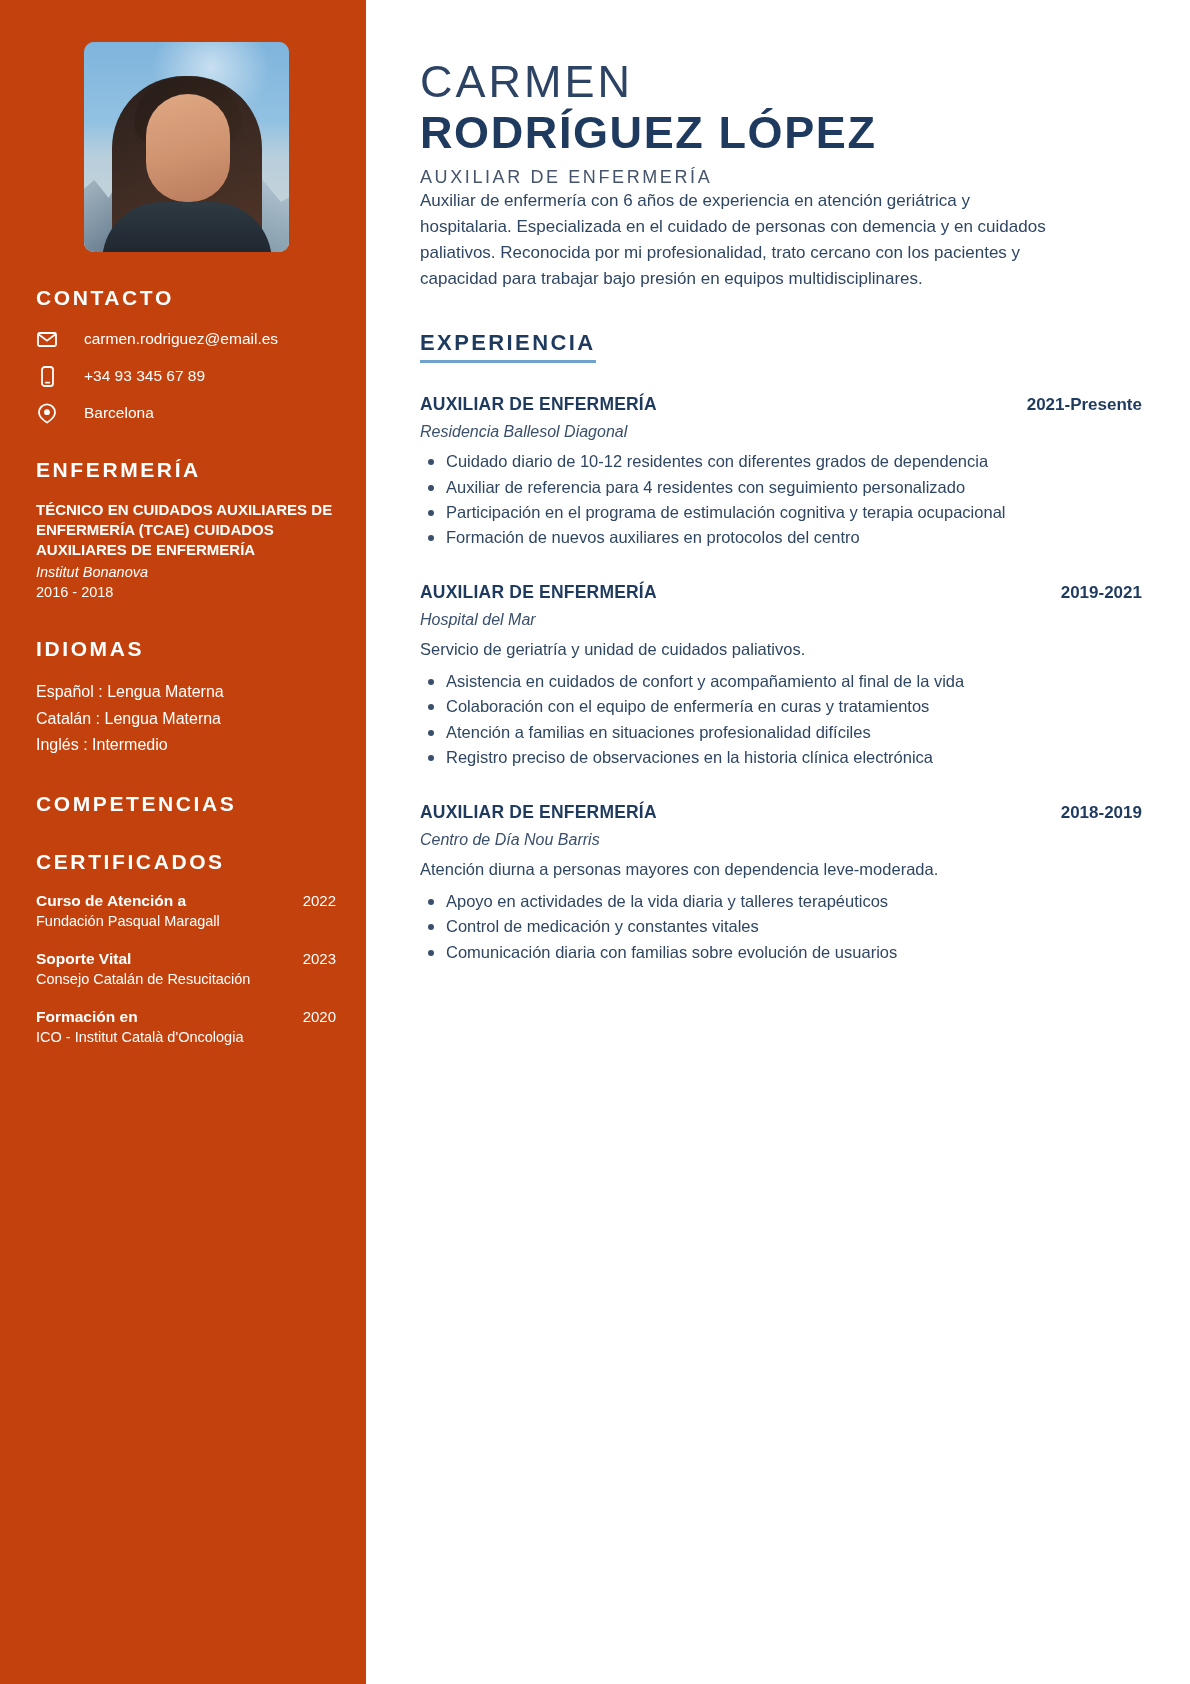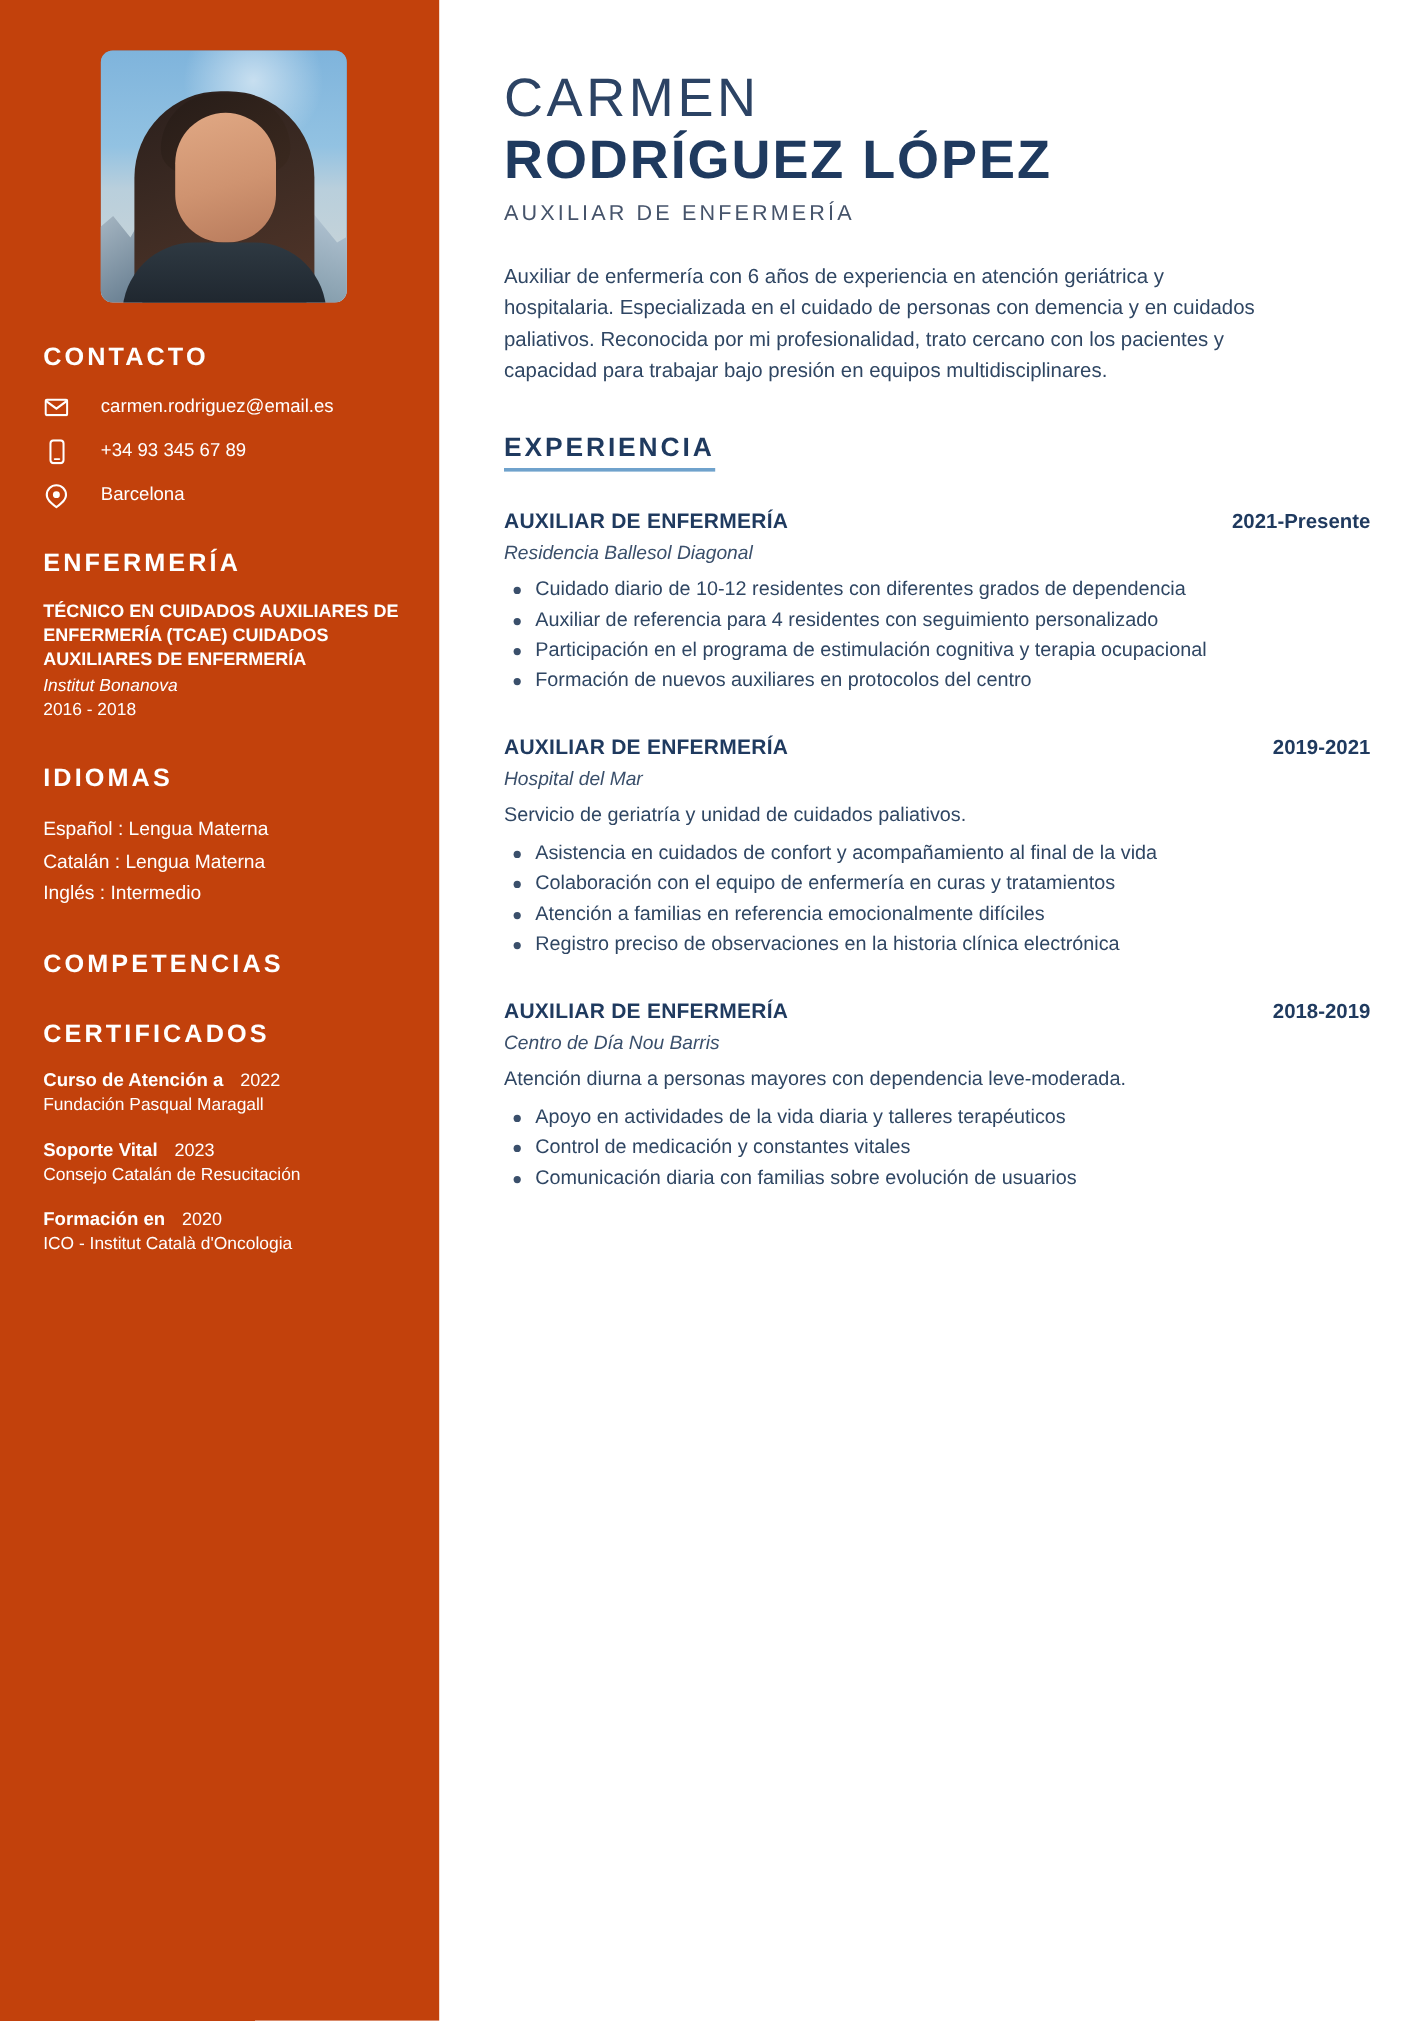--- a/index.html
+++ b/index.html
@@ -133,20 +133,21 @@
   }
 
   .lang-row {
     font-size: 16px;
     line-height: 1.65;
   }
 
   .cert-item { margin-bottom: 18px; }
   .cert-head {
     display: flex;
+    justify-content: space-between;
     align-items: baseline;
     gap: 14px;
   }
   .cert-name {
     font-size: 15.5px;
     font-weight: bold;
   }
   .cert-year {
     font-size: 15px;
     white-space: nowrap;
@@ -183,21 +184,20 @@
     font-size: 18px;
     letter-spacing: 2.6px;
     color: #46546b;
     margin-top: 10px;
   }
 
   .summary {
     font-size: 17px;
     line-height: 1.53;
     color: #2f4663;
-    margin-top: 30px;
     max-width: 640px;
   }
 
   h2.main-title {
     font-size: 22px;
     font-weight: bold;
     letter-spacing: 2.4px;
     color: #1f3a5f;
     margin-top: 38px;
     margin-bottom: 6px;
@@ -398,21 +398,21 @@
     <section class="exp-item">
       <div class="exp-head">
         <span class="exp-role">AUXILIAR DE ENFERMERÍA</span>
         <span class="exp-dates">2019-2021</span>
       </div>
       <div class="exp-company">Hospital del Mar</div>
       <div class="exp-desc">Servicio de geriatría y unidad de cuidados paliativos.</div>
       <ul class="exp-bullets">
         <li>Asistencia en cuidados de confort y acompañamiento al final de la vida</li>
         <li>Colaboración con el equipo de enfermería en curas y tratamientos</li>
-        <li>Atención a familias en referencia emocionalmente difíciles</li>
+        <li>Atención a familias en situaciones profesionalidad difíciles</li>
         <li>Registro preciso de observaciones en la historia clínica electrónica</li>
       </ul>
     </section>
 
     
     <section class="exp-item">
       <div class="exp-head">
         <span class="exp-role">AUXILIAR DE ENFERMERÍA</span>
         <span class="exp-dates">2018-2019</span>
       </div>

